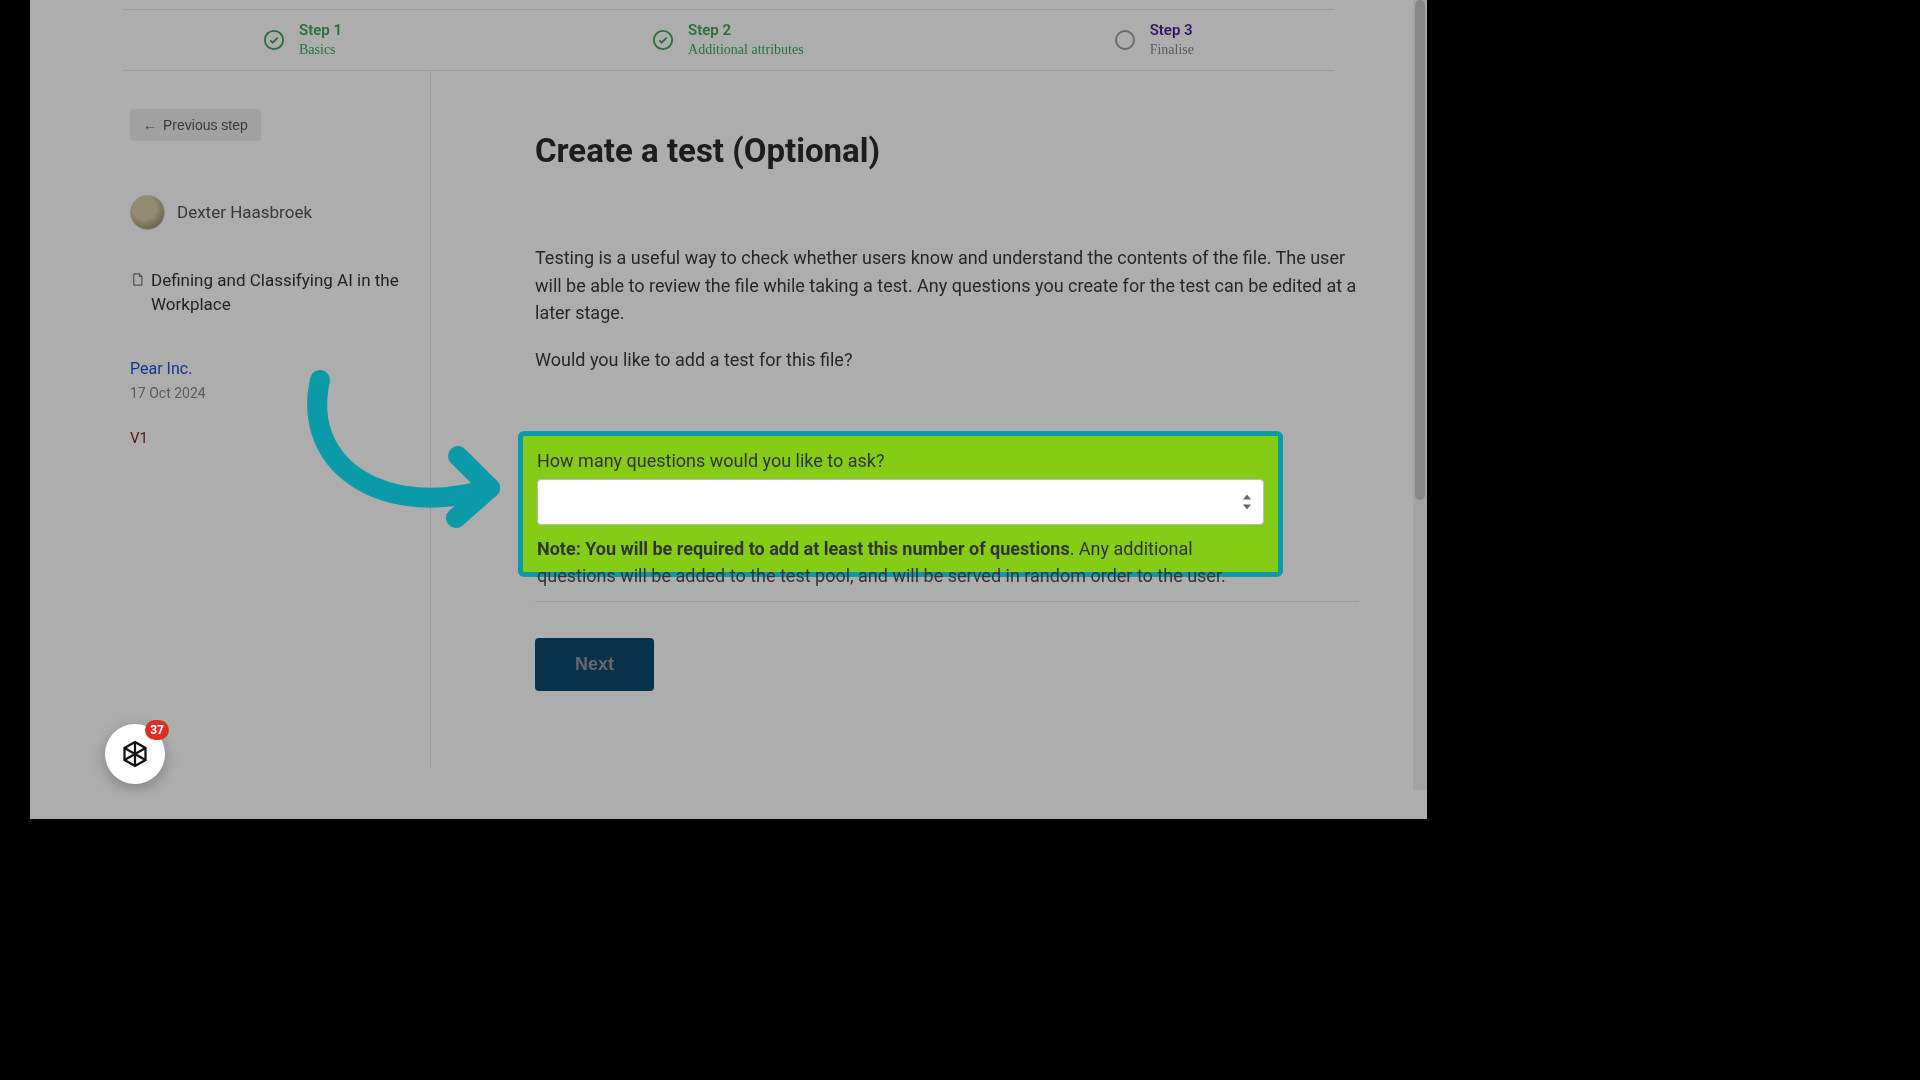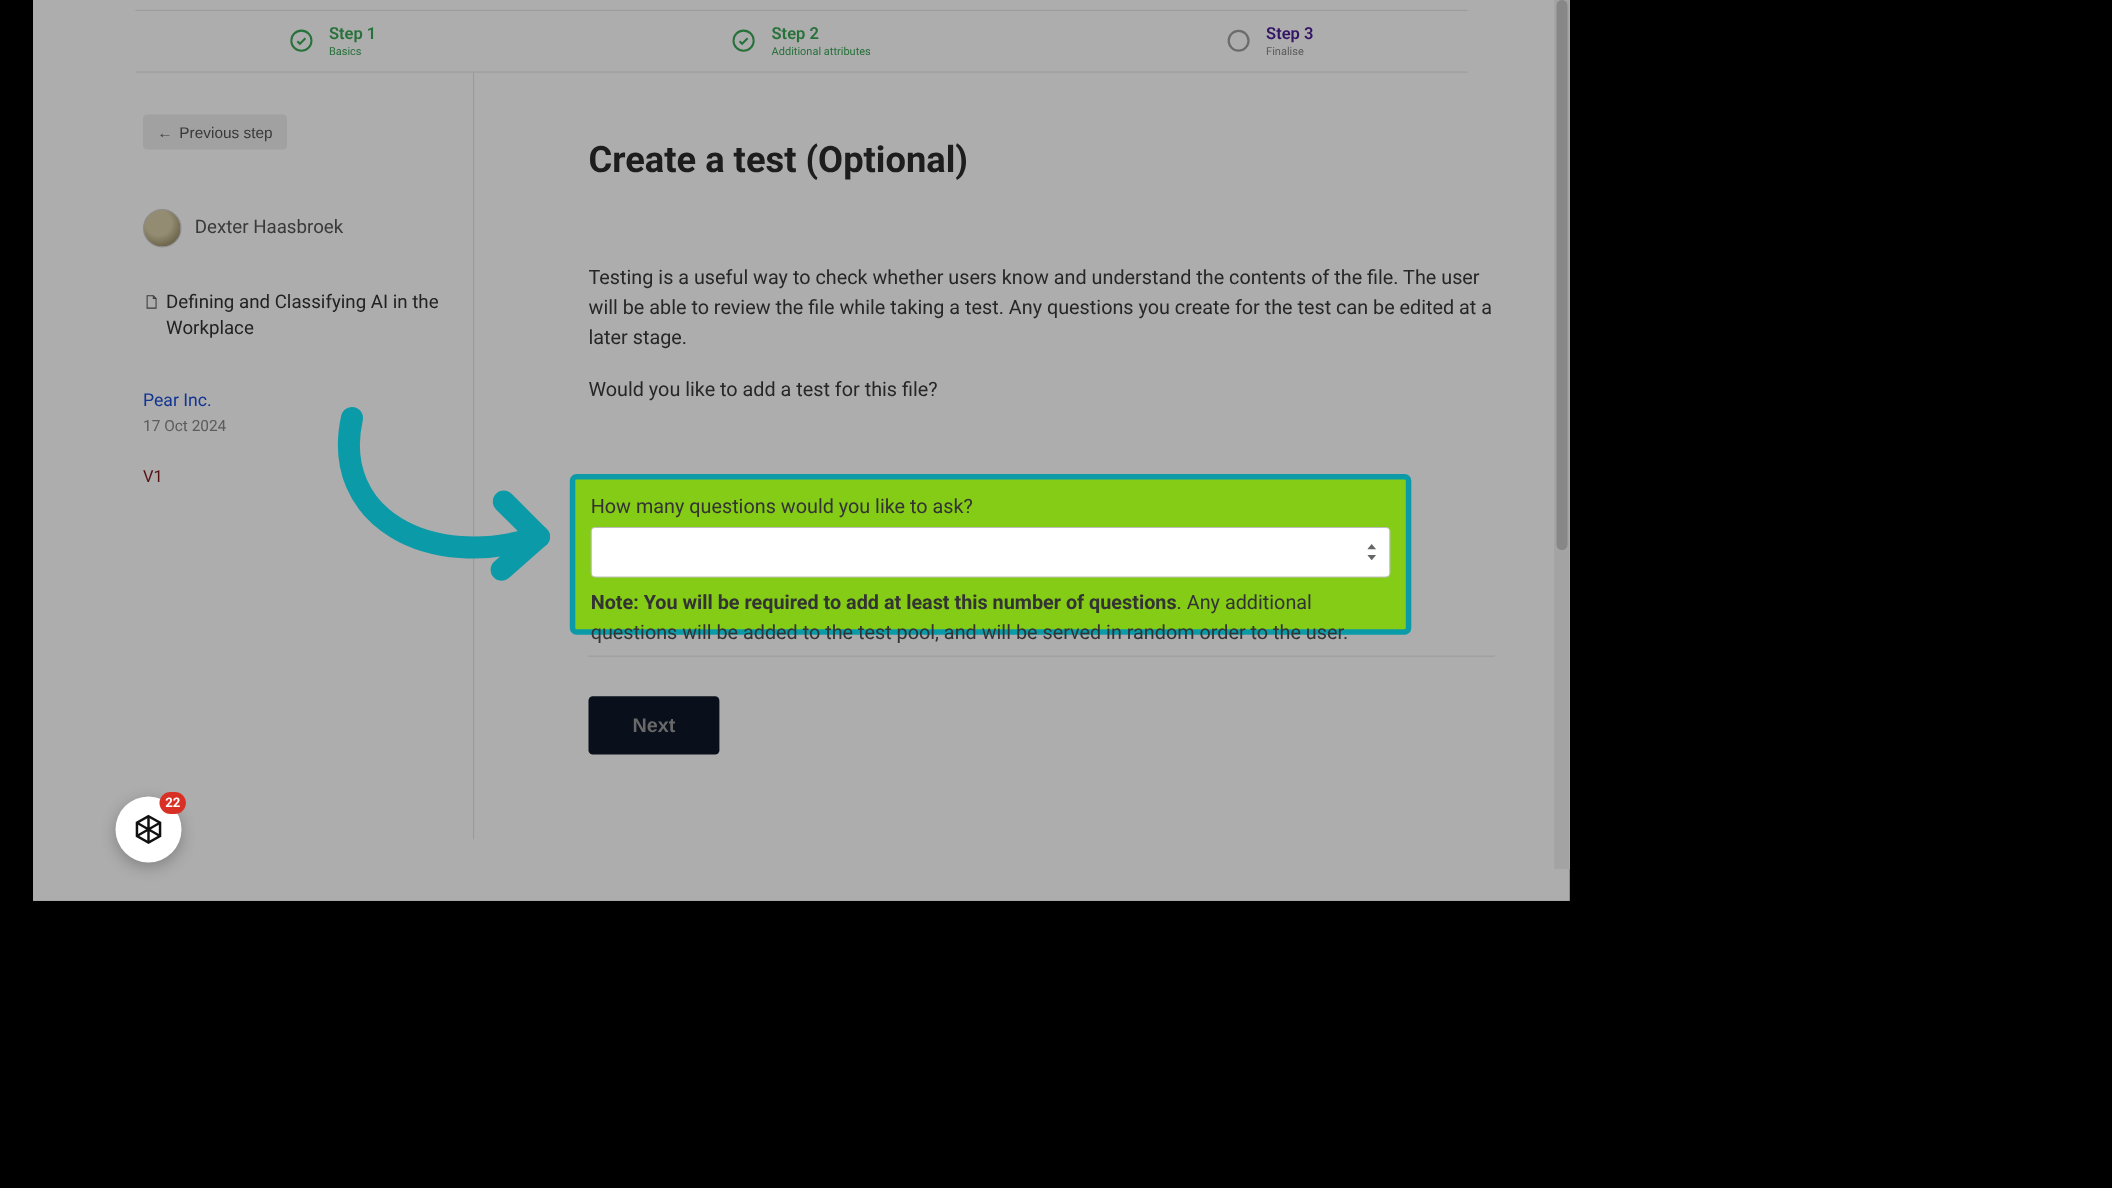--- a/index.html
+++ b/index.html
@@ -10,21 +10,21 @@
 
   
   .stepper-wrap { border-top: 1px solid #e5e5e5; border-bottom: 1px solid #e5e5e5; margin: 9px 93px 0 93px; }
   .stepper { display: flex; justify-content: space-between; align-items: center; padding: 11px 140px 11px 140px; }
   .step { display: flex; align-items: center; gap: 14px; }
   .step-icon { width: 22px; height: 22px; display: flex; align-items: center; justify-content: center; }
   .step-check svg { width: 22px; height: 22px; stroke: #3aa757; stroke-width: 2; fill: none; }
   .step-circle { width: 20px; height: 20px; border: 2px solid #9e9e9e; border-radius: 50%; }
   .step-text { display: flex; flex-direction: column; line-height: 1.3; }
   .step-title { font-weight: 600; font-size: 15px; }
-  .step-sub { font-size: 10px; }
+  .step-sub { font-size: 14px; font-family: Liberation Serif, serif; }
   .step-done .step-title, .step-done .step-sub { color: #3aa757; }
   .step-pending .step-title { color: #4c1d95; }
   .step-pending .step-sub { color: #888; }
 
   
   .body { display: flex; }
   .sidebar { width: 401px; padding: 38px 30px 0 100px; border-right: 1px solid #e5e5e5; min-height: 697px; }
   .prev-btn { display: inline-flex; align-items: center; gap: 6px; background: #eee; border: none; border-radius: 4px; padding: 8px 13px; font-size: 14px; color: #555; cursor: pointer; }
   .prev-arrow { font-size: 14px; }
   .user-row { display: flex; align-items: center; gap: 12px; margin-top: 54px; }
@@ -48,21 +48,21 @@
   .field-label { font-size: 18px; color: #333; margin-bottom: 8px; }
   .num-input-wrap { position: relative; }
   .num-input { width: 100%; height: 46px; border: 1px solid #bdbdbd; border-radius: 4px; padding: 0 40px 0 18px; font-size: 18px; color: #333; outline: none; }
   .spinners { position: absolute; right: 10px; top: 50%; transform: translateY(-50%); display: flex; flex-direction: column; gap: 0; }
   .spin { width: 14px; height: 10px; display: flex; align-items: center; justify-content: center; cursor: pointer; }
   .spin svg { width: 8px; height: 6px; fill: #666; }
   .note { font-size: 18px; color: #333; line-height: 1.5; margin-top: 10px; }
   .note b { font-weight: 700; }
 
   .divider { border: none; border-top: 1px solid #e5e5e5; margin: 54px 0 36px 0; }
-  .next-btn { background: #0f172a; color: #9a9a9a; border: none; border-radius: 4px; padding: 16px 40px; font-size: 18px; font-weight: 600; cursor: not-allowed; }
+  .next-btn { background: #0c4a6e; color: #9a9a9a; border: none; border-radius: 4px; padding: 16px 40px; font-size: 18px; font-weight: 600; cursor: not-allowed; }
 
   
   .highlight-ring { position: absolute; border: 5px solid #0b9aa8; border-radius: 6px; background: #84cc16; pointer-events: none; z-index: 5; text-decoration: underline; }
   .highlight-inner { position: absolute; inset: 14px 14px 14px 14px; pointer-events: auto; }
 
   
   .arrow { position: absolute; z-index: 6; pointer-events: none; }
   .arrow svg { overflow: visible; }
 
   
@@ -195,17 +195,17 @@
         <path d="M40 10 C 20 100, 110 150, 210 118" stroke="#0b9aa8" stroke-width="20" fill="none" stroke-linecap="round"></path>
         <path d="M210 118 L178 86 M210 118 L176 148" stroke="#0b9aa8" stroke-width="20" fill="none" stroke-linecap="round"></path>
       </svg>
     </div>
 
     <div class="float-widget">
       <svg viewBox="0 0 40 40">
         <path d="M20 4 L34 12 L34 28 L20 36 L6 28 L6 12 Z" fill="none" stroke="#111" stroke-width="3"></path>
         <path d="M20 4 L20 36 M6 12 L34 28 M34 12 L6 28" stroke="#111" stroke-width="3"></path>
       </svg>
-      <span class="badge">22</span>
+      <span class="badge">37</span>
     </div>
 
   </div>
 </div>
 
 </body></html>

